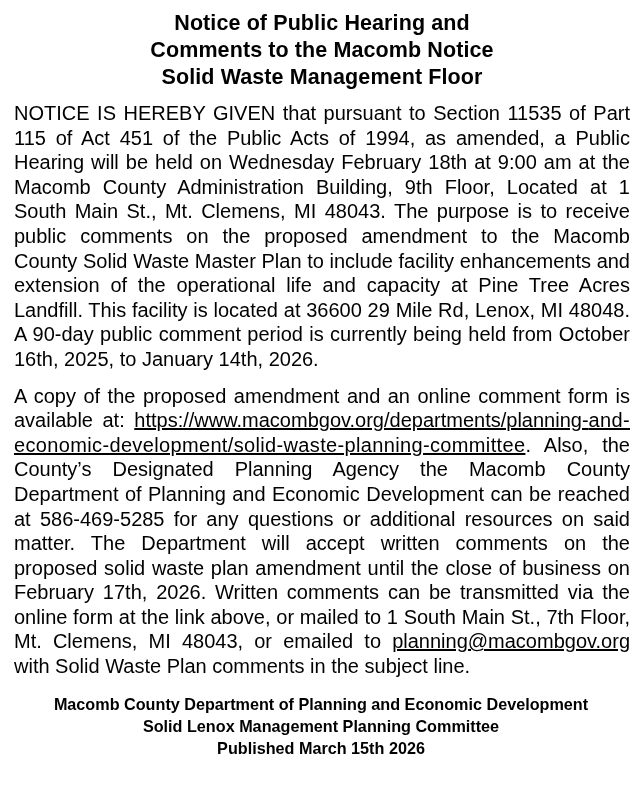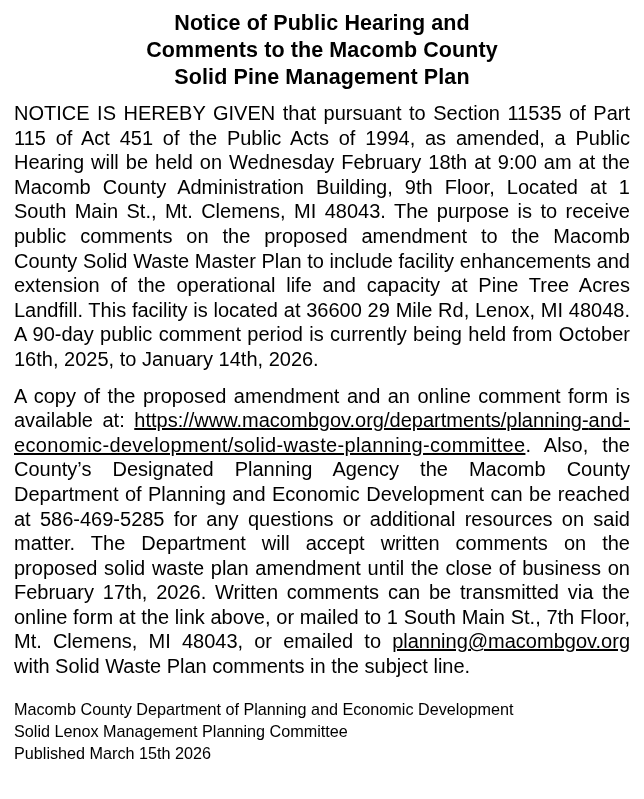--- a/index.html
+++ b/index.html
@@ -44,41 +44,41 @@
     margin-bottom: 0;
   }
   .link {
     text-decoration: underline;
     color: #000000;
   }
   .link-spread {
     letter-spacing: 0.35px;
   }
   .signature {
-    margin-top: 19px;
-    text-align: left;
-    font-weight: normal;
+    margin-top: 14px;
+    text-align: center;
+    font-weight: bold;
     font-size: 16.2px;
     line-height: 22px;
     padding-right: 2px;
   }
   .signature .sig-line {
     display: block;
     white-space: nowrap;
   }
 </style>
 </head>
 <body>
 
 <div class="notice">
 
   <h1 class="title">
     <span class="line">Notice of Public Hearing and</span>
-    <span class="line">Comments to the Macomb County</span>
-    <span class="line">Solid Pine Management Plan</span>
+    <span class="line">Comments to the Macomb Notice</span>
+    <span class="line">Solid Waste Management Floor</span>
   </h1>
 
   <p class="body-par">NOTICE IS HEREBY GIVEN that pursuant to Section 11535 of Part 115 of Act 451 of the Public Acts of 1994, as amended, a Public Hearing will be held on Wednesday February 18th at 9:00 am at the Macomb County Administration Building, 9th Floor, Located at 1 South Main St., Mt. Clemens, MI 48043. The purpose is to receive public comments on the proposed amendment to the Macomb County Solid Waste Master Plan to include facility enhancements and extension of the operational life and capacity at Pine Tree Acres Landfill. This facility is located at 36600 29 Mile Rd, Lenox, MI 48048. A 90-day public comment period is currently being held from October 16th, 2025, to January 14th, 2026.</p>
 
   <p class="body-par"><span>A copy of the proposed amendment and an online comment form is available at: </span><a class="link" href="#">https://www.macombgov.org/departments/planning-</a><a class="link link-spread" href="#">and-economic-development/solid-waste-planning-committee</a><span>. Also, the County’s Designated Planning Agency the Macomb County Department of Planning and Economic Development can be reached at 586-469-5285 for any questions or additional resources on said matter. The Department will accept written comments on the proposed solid waste plan amendment until the close of business on February 17th, 2026. Written comments can be transmitted via the online form at the link above, or mailed to 1 South Main St., 7th Floor, Mt. Clemens, MI 48043, or emailed to </span><a class="link" href="#">planning@macombgov.org</a><span> with Solid Waste Plan comments in the subject line.</span></p>
 
   <div class="signature">
     <span class="sig-line">Macomb County Department of Planning and Economic Development</span>
     <span class="sig-line">Solid Lenox Management Planning Committee</span>
     <span class="sig-line">Published March 15th 2026</span>

